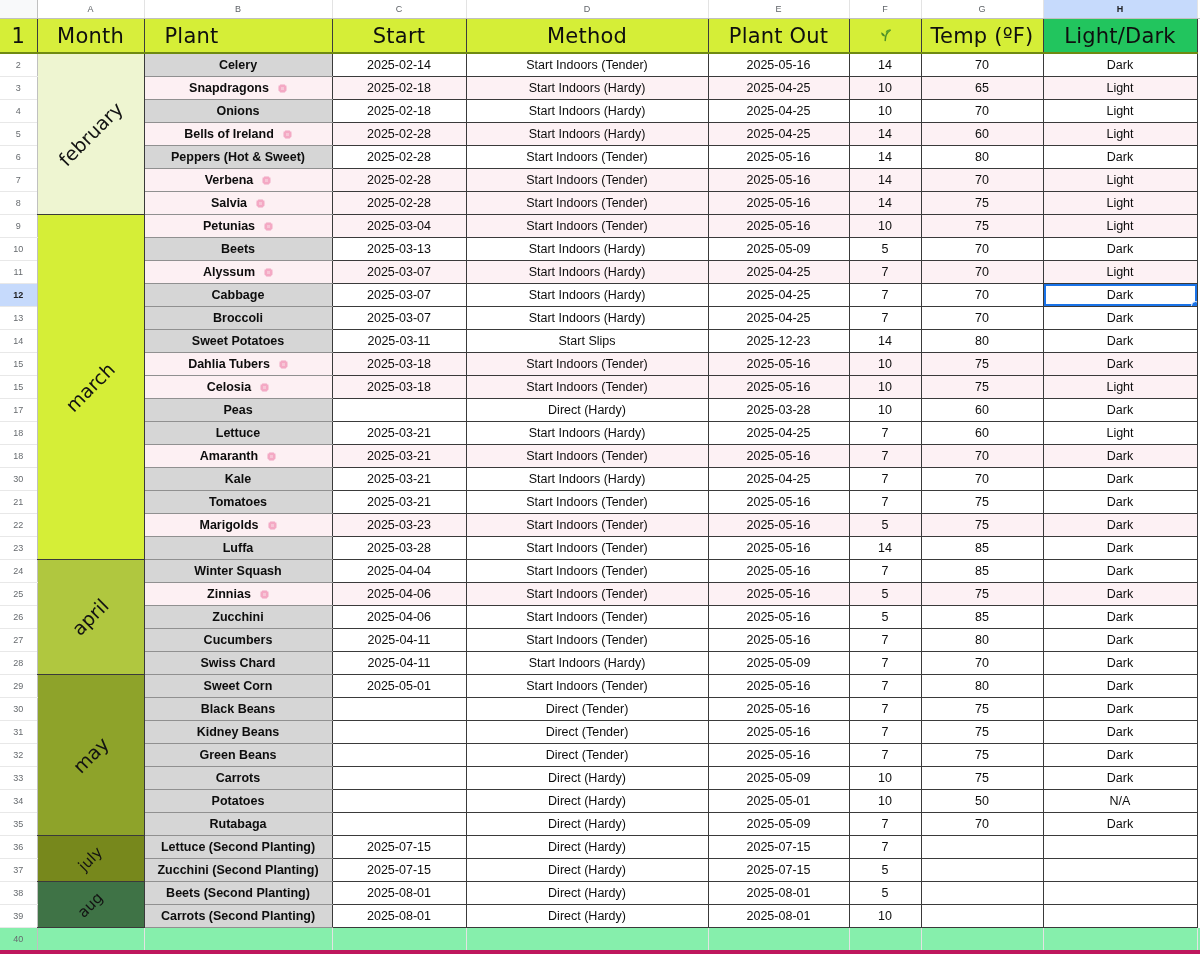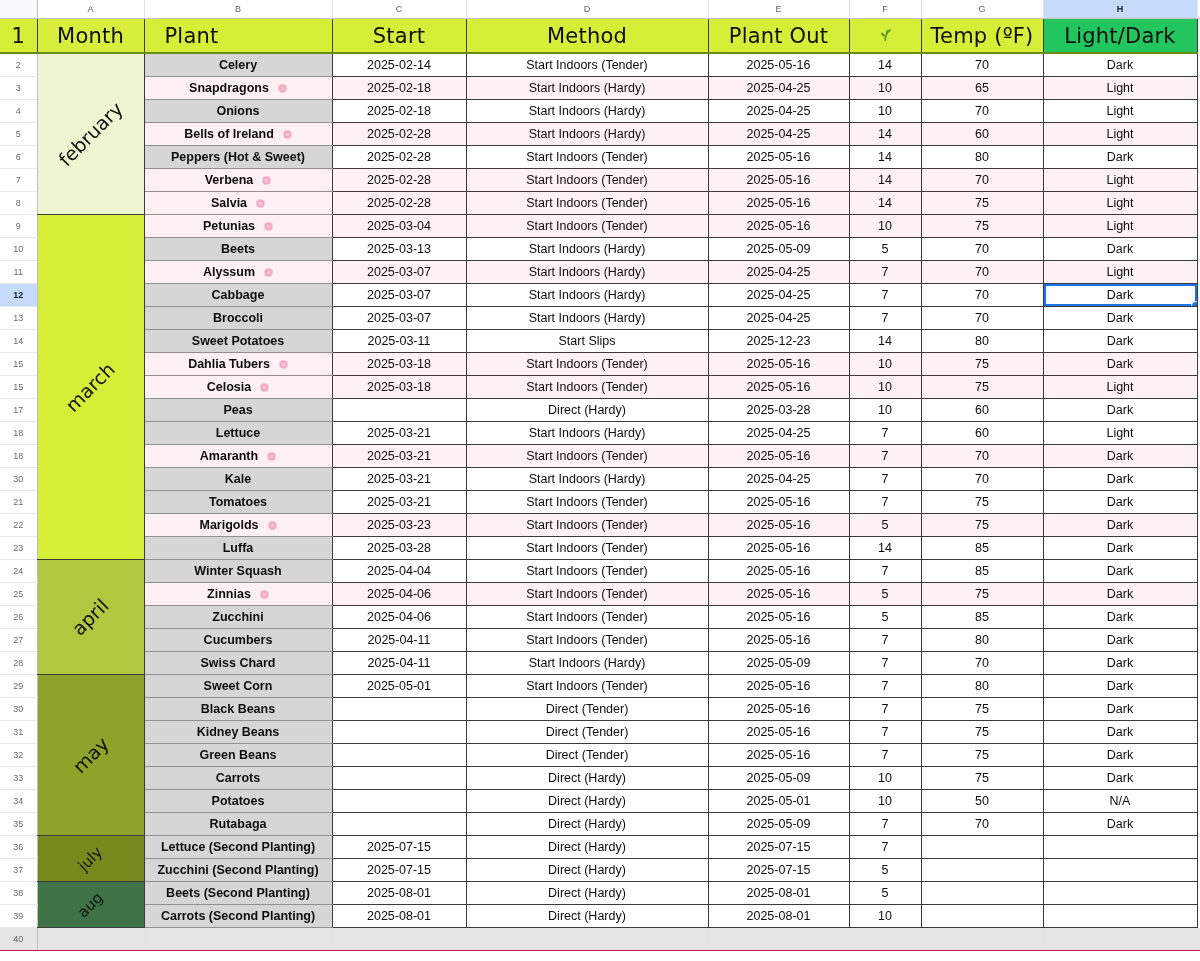--- a/index.html
+++ b/index.html
@@ -106,21 +106,21 @@
     position:relative;
     box-shadow:inset 0 0 0 2px #1a73e8;
     background:#ffffff;
   }
   .fill-handle{
     position:absolute;right:-3.5px;bottom:-3.5px;width:7px;height:7px;
     background:#1a73e8;border-radius:50%;border:1px solid #fff;
   }
 
   
-  tr.blankrow td{height:22px;background:#e5e5e5;border-right:1px solid #e3e3e3;border-bottom:1px solid #be185d;margin-left:28px;}
+  tr.blankrow td{height:22px;background:#86efac;border-right:1px solid #e3e3e3;border-bottom:4px solid #be185d;margin-left:28px;}
   tr.blankrow td.rh{border-right:1px solid #c0c0c0;}
 
   
   .grid-filler{height:24px;background:#fff;border-bottom:1px solid #e1e1e1;}
 </style>
 </head>
 <body>
 
 <div id="app">
 

